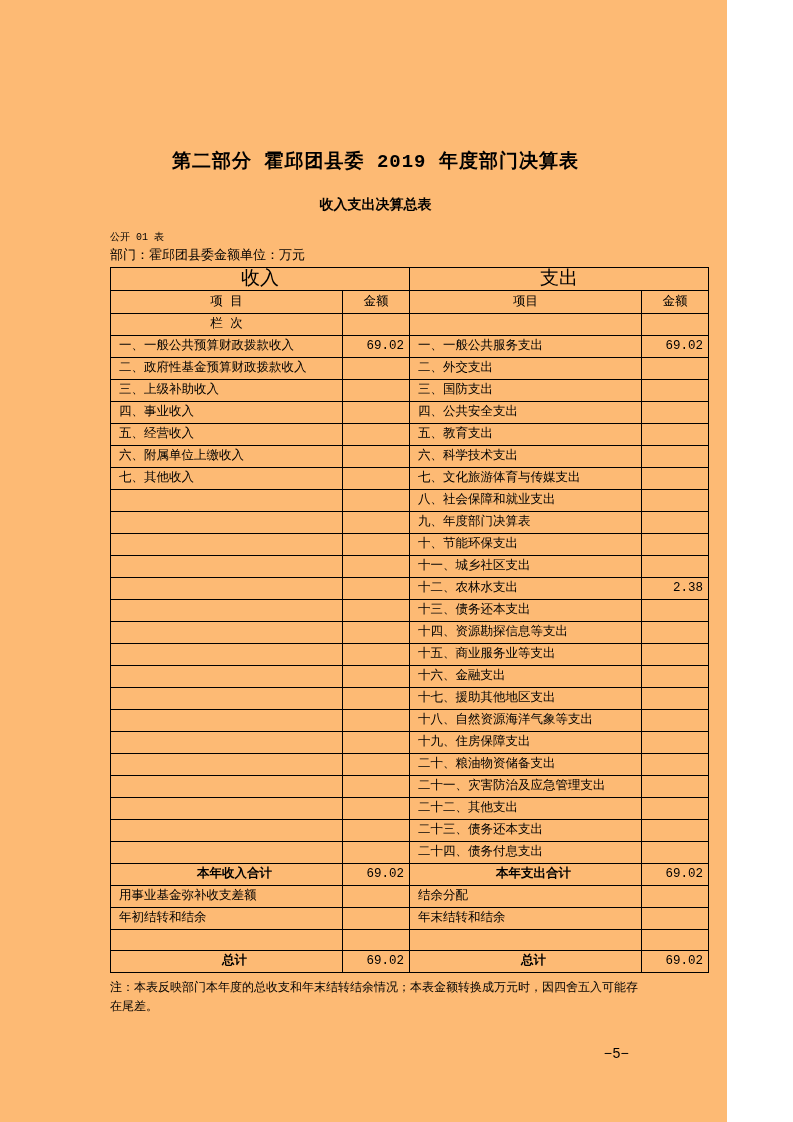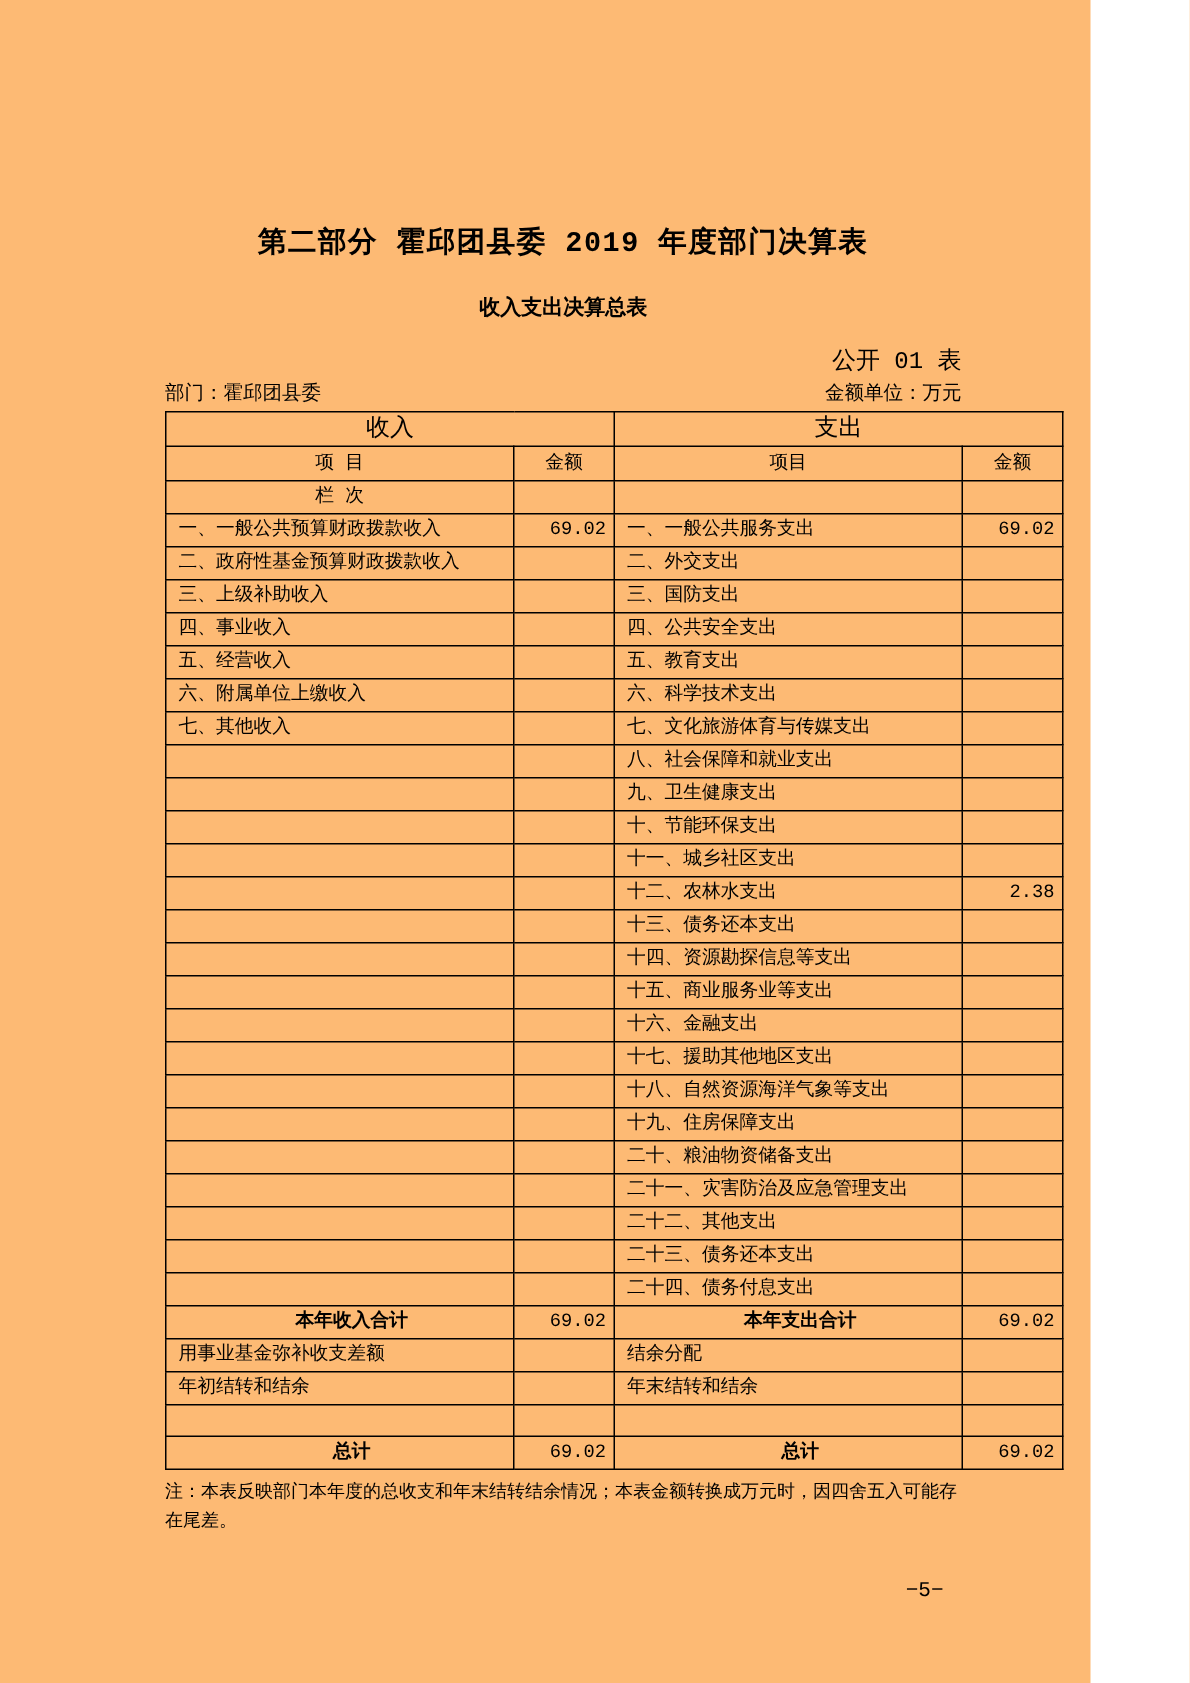--- a/index.html
+++ b/index.html
@@ -20,27 +20,27 @@
     font-weight: bold;
     letter-spacing: 1px;
   }
   .subtitle {
     text-align: center;
     font-size: 14px;
     font-weight: bold;
     margin-top: 22px;
   }
   .code-line {
-    text-align: right;
-    font-size: 16px;
+    text-align: left;
+    font-size: 10px;
     margin-top: 16px;
   }
   .meta-line {
     display: flex;
-    justify-content: space-between;
+    justify-content: flex-start;
     font-size: 13px;
     margin-top: 2px;
     margin-bottom: 3px;
   }
   table.budget {
     border-collapse: collapse;
     width: 100%;
     table-layout: fixed;
     border: 1.5px solid #000;
   }
@@ -49,21 +49,21 @@
     font-size: 12.5px;
     font-weight: normal;
     overflow: hidden;
     white-space: nowrap;
   }
   table.budget thead th {
     text-align: center;
     height: 22px;
     line-height: 22px;
   }
-  table.budget thead tr.section-row th { font-size: 16px; height: 23px; }
+  table.budget thead tr.section-row th { font-size: 19px; height: 23px; }
   table.budget td {
     height: 21px;
     line-height: 21px;
     text-align: left;
     padding-left: 8px;
   }
   table.budget td.amt {
     text-align: right;
     padding-left: 0;
     padding-right: 5px;
@@ -175,21 +175,21 @@
           </tr>
           <tr>
             <td></td>
             <td class="amt"></td>
             <td>八、社会保障和就业支出</td>
             <td class="amt"></td>
           </tr>
           <tr>
             <td></td>
             <td class="amt"></td>
-            <td>九、卫生健康支出</td>
+            <td>九、年度部门决算表</td>
             <td class="amt"></td>
           </tr>
           <tr>
             <td></td>
             <td class="amt"></td>
             <td>十、节能环保支出</td>
             <td class="amt"></td>
           </tr>
           <tr>
             <td></td>

